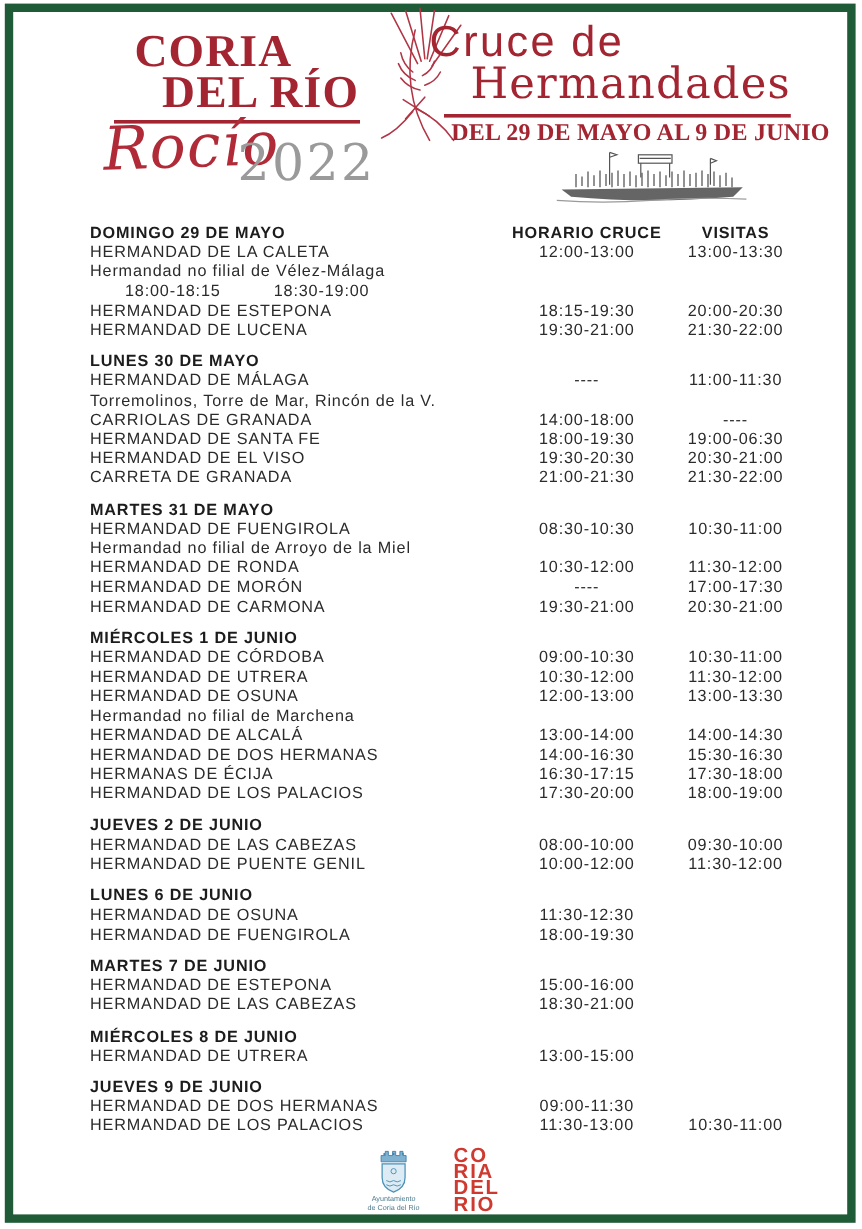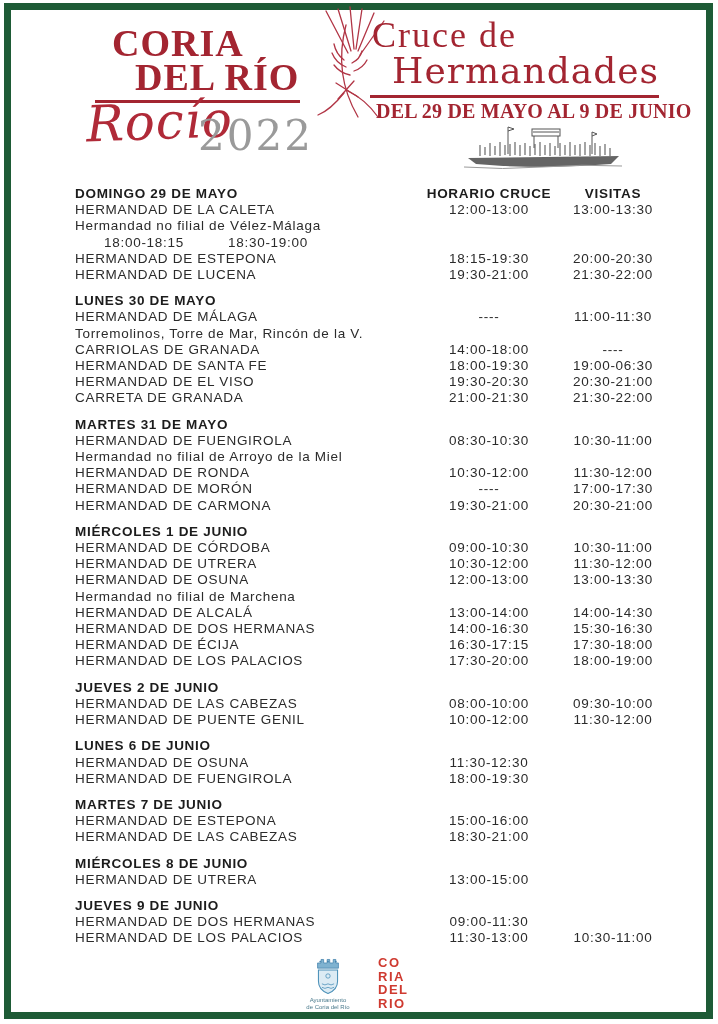--- a/index.html
+++ b/index.html
@@ -44,22 +44,22 @@
     font-size:50px;line-height:52px;color:var(--rocio-red);
     transform:rotate(-2deg);letter-spacing:1px;
   }
   .brand-year{
     position:absolute;left:198px;top:114px;
     font-family:"DejaVu Serif",serif;font-size:42px;line-height:44px;
     color:var(--gray-year);letter-spacing:2px;
   }
   .wheat{position:absolute;left:266px;top:5px;}
   .event-line1{
-    position:absolute;left:372px;top:16px;
-    font-family:Liberation Serif, serif;font-size:36px;line-height:38px;
+    position:absolute;left:358px;top:16px;
+    font-family:Liberation Sans, sans-serif;font-size:36px;line-height:38px;
     color:var(--red);letter-spacing:2px;
   }
   .event-line2{
     position:absolute;left:392px;top:52px;
     font-family:"DejaVu Serif",serif;font-size:36px;line-height:38px;
     color:var(--red);letter-spacing:1px;
   }
   .event-rule{
     position:absolute;left:370px;top:95px;width:289px;height:3px;
     background:var(--red);
@@ -84,21 +84,21 @@
   .cell.b{font-weight:bold;color:#1c1c1c;}
   
   .council{
     position:absolute;left:300px;top:956px;width:56px;text-align:center;
   }
   .council-caption{
     margin-top:1px;font-size:6px;line-height:7px;color:#4a7a8c;letter-spacing:0;
   }
   .wordmark{
     position:absolute;left:378px;top:956px;
-    font-weight:bold;font-size:13px;line-height:13.5px;letter-spacing:1.5px;
+    font-weight:bold;font-size:17px;line-height:13.5px;letter-spacing:1.5px;
     color:var(--wordmark-red);
   }
   .wordmark div{margin:0;}
 </style>
 </head>
 <body>
 
 <div class="frame"></div>
 
 <div class="brand-line1">CORIA</div>
@@ -308,21 +308,21 @@
         <div class="cell name">HERMANDAD DE ALCALÁ</div>
         <div class="cell horario">13:00-14:00</div>
         <div class="cell visitas">14:00-14:30</div>
       </div>
       <div class="row">
         <div class="cell name">HERMANDAD DE DOS HERMANAS</div>
         <div class="cell horario">14:00-16:30</div>
         <div class="cell visitas">15:30-16:30</div>
       </div>
       <div class="row">
-        <div class="cell name">HERMANDAD DE ÉCIJA</div>
+        <div class="cell name">HERMANAS DE ÉCIJA</div>
         <div class="cell horario">16:30-17:15</div>
         <div class="cell visitas">17:30-18:00</div>
       </div>
       <div class="row">
         <div class="cell name">HERMANDAD DE LOS PALACIOS</div>
         <div class="cell horario">17:30-20:00</div>
         <div class="cell visitas">18:00-19:00</div>
       </div>
     </div>
     <div class="section">

